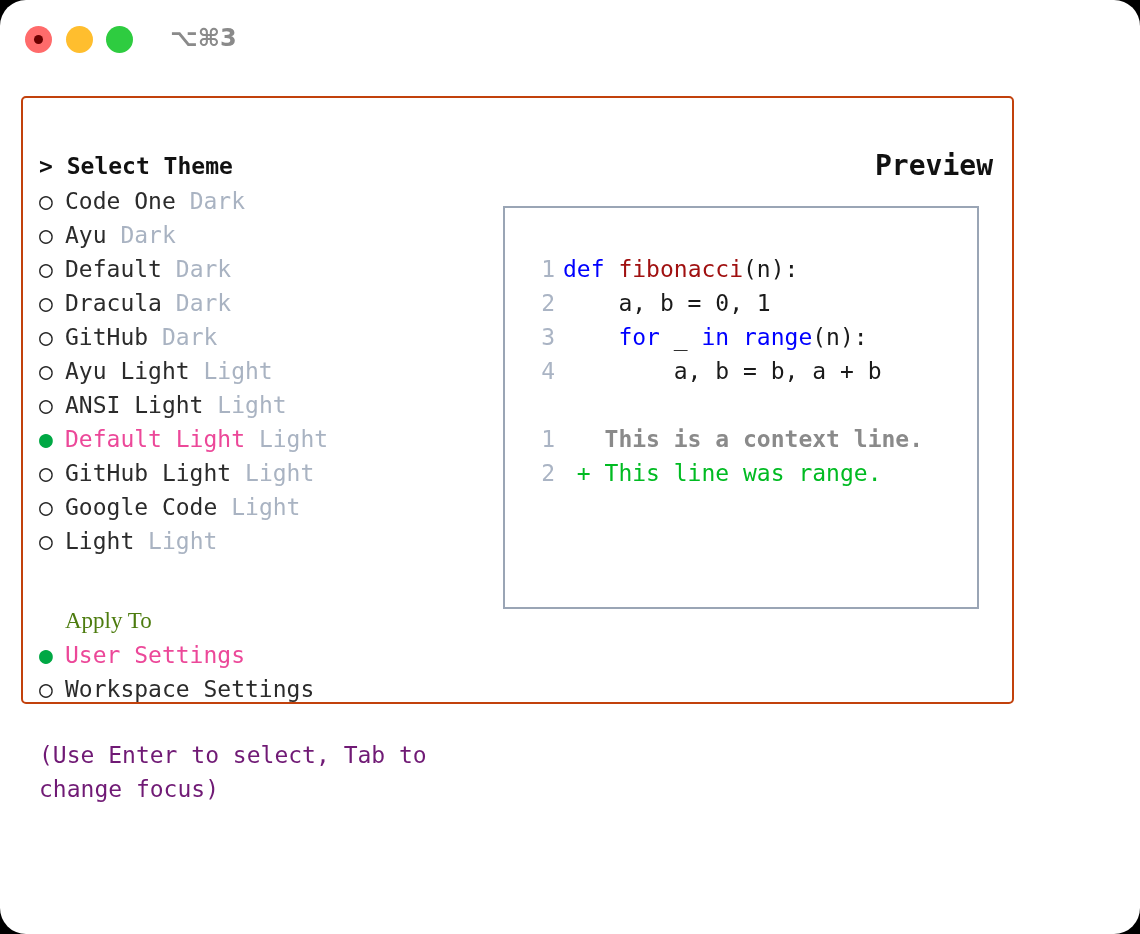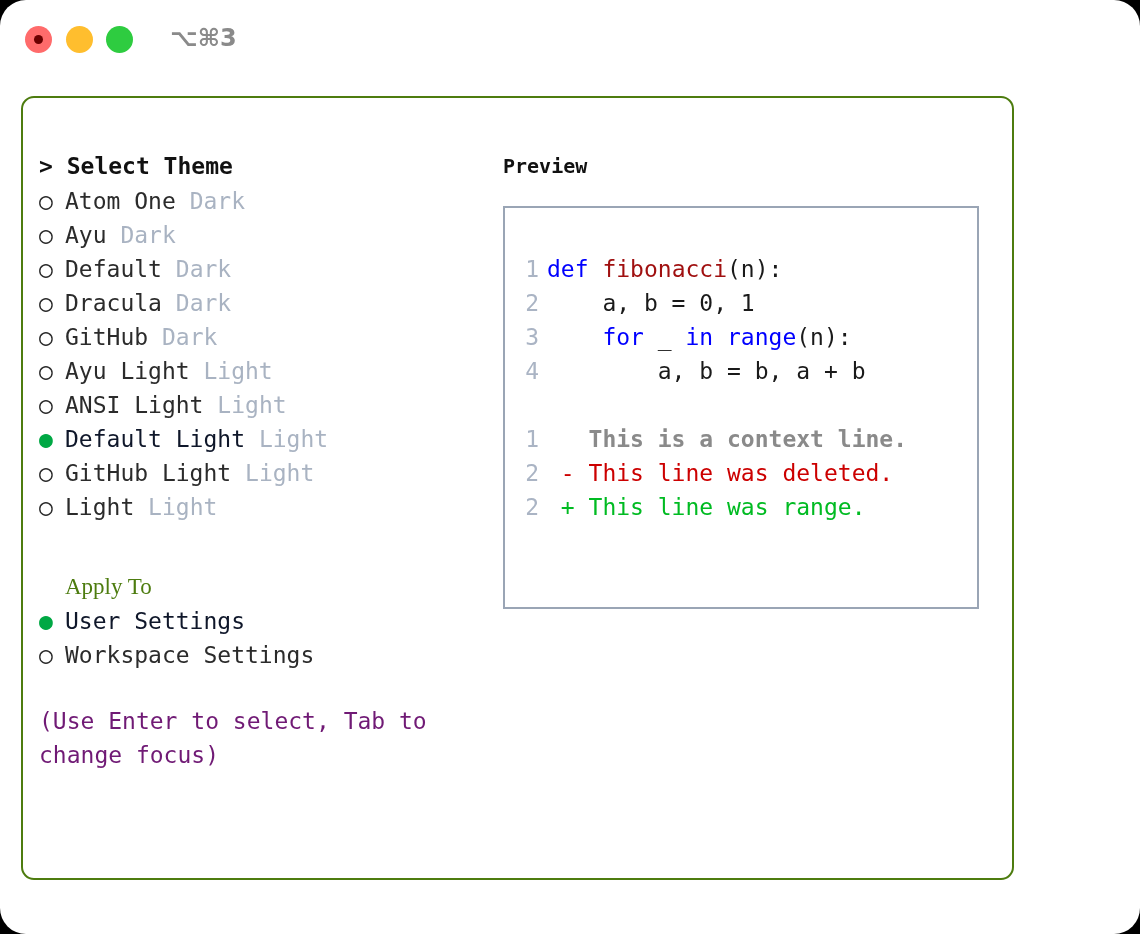--- a/index.html
+++ b/index.html
@@ -59,23 +59,23 @@
     letter-spacing: 0px;
     font-family: "DejaVu Sans", "Liberation Sans", sans-serif;
   }
 
   
   #panel {
     position: absolute;
     left: 21px;
     top: 96px;
     width: 993px;
-    height: 784px;
-    border: 2px solid #4d7c0f;
-    border-radius: 13px;
+    height: 608px;
+    border: 2px solid #c2410c;
+    border-radius: 5px;
     box-sizing: border-box;
   }
 
   
   #left-col {
     position: absolute;
     left: 16px;
     top: 50px;
     width: 440px;
   }
@@ -93,21 +93,21 @@
     color: #2b2b2b;
   }
   .bullet.sel { color: #00a844; }
   .header-row {
     font-weight: bold;
     color: #111111;
     height: 36px;
     line-height: 36px;
   }
   .theme-name  { color: #2b2b2b; }
-  .row.selected .theme-name { color: #0f172a; margin-top: 48px; }
+  .row.selected .theme-name { color: #ec4899; margin-top: 48px; }
   .theme-kind  { color: #a9b3c2; }
 
   .section-gap { height: 46px; }
   .apply-header {
     padding-left: 26px;
     color: #4d7c0f;
     font-family: Liberation Serif, serif;
   }
 
   #hint {
@@ -119,38 +119,39 @@
   }
 
   
   #right-col {
     position: absolute;
     left: 480px;
     top: 50px;
     width: 490px;
   }
   #preview-title {
-    font-size: 20px;
+    font-size: 28px;
     font-weight: bold;
     color: #111111;
     line-height: 36px;
+    text-align: right;
   }
   #preview-box {
     margin-top: 22px;
     width: 476px;
     height: 403px;
     border: 2px solid #9aa5b5;
     box-sizing: border-box;
     padding: 44px 0 0 0;
   }
   .code-line {
     font-size: 23px;
     line-height: 34px;
     white-space: pre;
-    padding-left: 8px;
+    padding-left: 24px;
   }
   .lno {
     display: inline-block;
     width: 26px;
     text-align: right;
     color: #aab4c4;
     margin-right: 8px;
   }
   .kw   { color: #0000ff; }
   .fn   { color: #a01010; }
@@ -170,29 +171,30 @@
     <div class="dot dot-min"></div>
     <div class="dot dot-max"></div>
     <div id="shortcut">⌥⌘3</div>
   </div>
 
   <div id="panel">
 
     <div id="left-col">
       <div class="row header-row">&gt; Select Theme</div>
       <div id="theme-list">
-          <div class="row"><span class="bullet">○</span><span class="theme-name">Atom One</span> <span class="theme-kind">Dark</span></div>
+          <div class="row"><span class="bullet">○</span><span class="theme-name">Code One</span> <span class="theme-kind">Dark</span></div>
           <div class="row"><span class="bullet">○</span><span class="theme-name">Ayu</span> <span class="theme-kind">Dark</span></div>
           <div class="row"><span class="bullet">○</span><span class="theme-name">Default</span> <span class="theme-kind">Dark</span></div>
           <div class="row"><span class="bullet">○</span><span class="theme-name">Dracula</span> <span class="theme-kind">Dark</span></div>
           <div class="row"><span class="bullet">○</span><span class="theme-name">GitHub</span> <span class="theme-kind">Dark</span></div>
           <div class="row"><span class="bullet">○</span><span class="theme-name">Ayu Light</span> <span class="theme-kind">Light</span></div>
           <div class="row"><span class="bullet">○</span><span class="theme-name">ANSI Light</span> <span class="theme-kind">Light</span></div>
           <div class="row selected"><span class="bullet sel">●</span><span class="theme-name">Default Light</span> <span class="theme-kind">Light</span></div>
           <div class="row"><span class="bullet">○</span><span class="theme-name">GitHub Light</span> <span class="theme-kind">Light</span></div>
+          <div class="row"><span class="bullet">○</span><span class="theme-name">Google Code</span> <span class="theme-kind">Light</span></div>
           <div class="row"><span class="bullet">○</span><span class="theme-name">Light</span> <span class="theme-kind">Light</span></div>
         </div>
       <div class="section-gap"></div>
       <div class="row apply-header">Apply To</div>
       <div id="apply-list">
           <div class="row selected"><span class="bullet sel">●</span><span class="theme-name">User Settings</span></div>
           <div class="row"><span class="bullet">○</span><span class="theme-name">Workspace Settings</span></div>
         </div>
       <div id="hint">(Use Enter to select, Tab to change focus)</div>
     </div>
@@ -202,20 +204,19 @@
       <div id="preview-box">
         <div id="code-block">
             <div class="code-line"><span class="lno">1</span><span class="kw">def </span><span class="fn">fibonacci</span><span class="plain">(n):</span></div>
             <div class="code-line"><span class="lno">2</span><span class="plain">    a, b = 0, 1</span></div>
             <div class="code-line"><span class="lno">3</span><span class="plain">    </span><span class="kw">for</span><span class="plain"> _ </span><span class="kw">in range</span><span class="plain">(n):</span></div>
             <div class="code-line"><span class="lno">4</span><span class="plain">        a, b = b, a + b</span></div>
           </div>
         <div class="diff-gap"></div>
         <div id="diff-block">
             <div class="code-line"><span class="lno">1</span><span class="ctx">   This is a context line.</span></div>
-            <div class="code-line"><span class="lno">2</span><span class="del"> - This line was deleted.</span></div>
             <div class="code-line"><span class="lno">2</span><span class="add"> + This line was range.</span></div>
           </div>
       </div>
     </div>
 
   </div>
 </div>
 
 </body></html>

